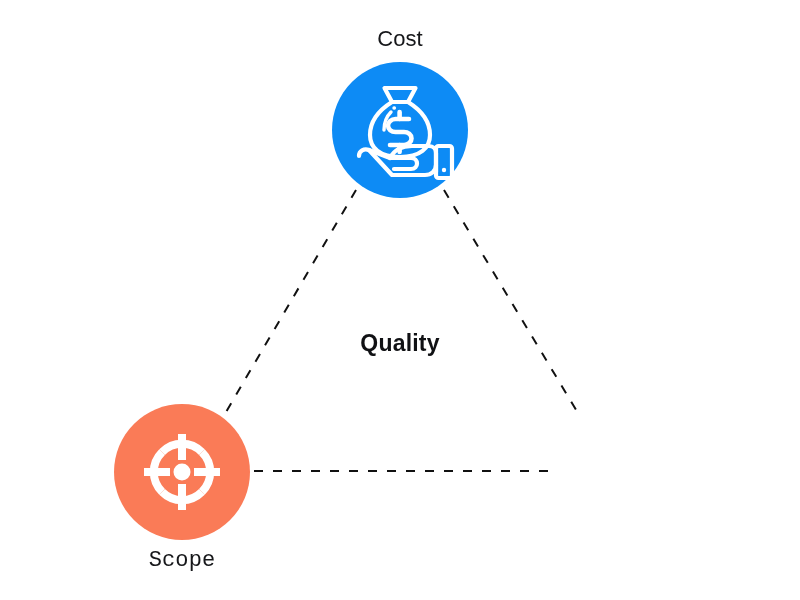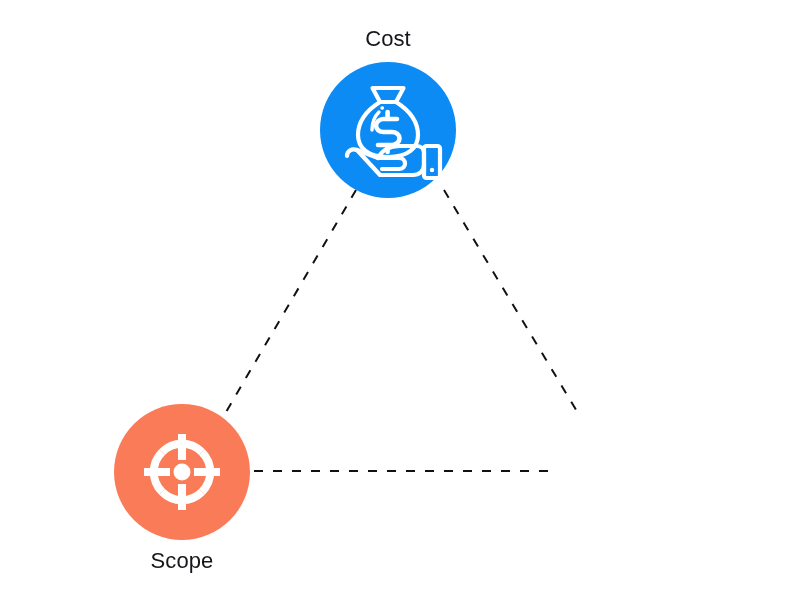--- a/index.html
+++ b/index.html
@@ -56,23 +56,24 @@
     font-weight: 400;
     letter-spacing: 0.1px;
     line-height: 26px;
     white-space: nowrap;
   }
   .label-above {
     top: -36px;
   }
   .label-below {
     top: 144px;
+    font-family: Liberation Mono, monospace;
   }
   #node-cost {
-    left: 320px;
+    left: 332px;
     top: 62px;
   }
   #node-cost .node-circle {
     background: #0d8bf5;
   }
   #node-scope {
     left: 114px;
     top: 404px;
   }
   #node-scope .node-circle {
@@ -155,14 +156,15 @@
         <line x1="68" y1="80" x2="68" y2="106" stroke-width="8"></line>
         <line x1="30" y1="68" x2="56" y2="68" stroke-width="8"></line>
         <line x1="80" y1="68" x2="106" y2="68" stroke-width="8"></line>
       </g>
       <circle cx="68" cy="68" r="8.5" fill="#ffffff"></circle>
     </svg>
     <div class="node-label label-below">Scope</div>
   </div>
 
 
+  <div id="center-label">Quality</div>
 
 </div>
 
 </body></html>

